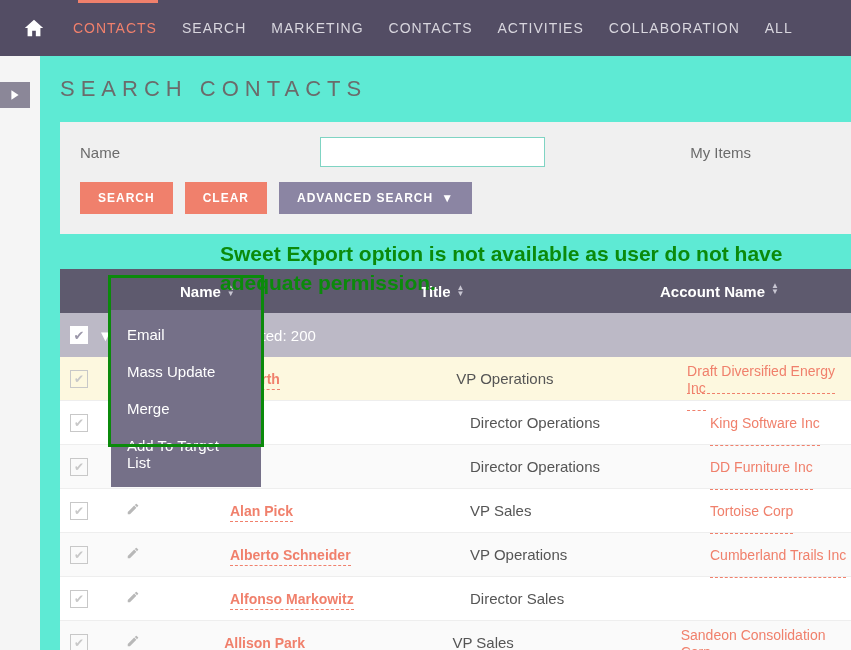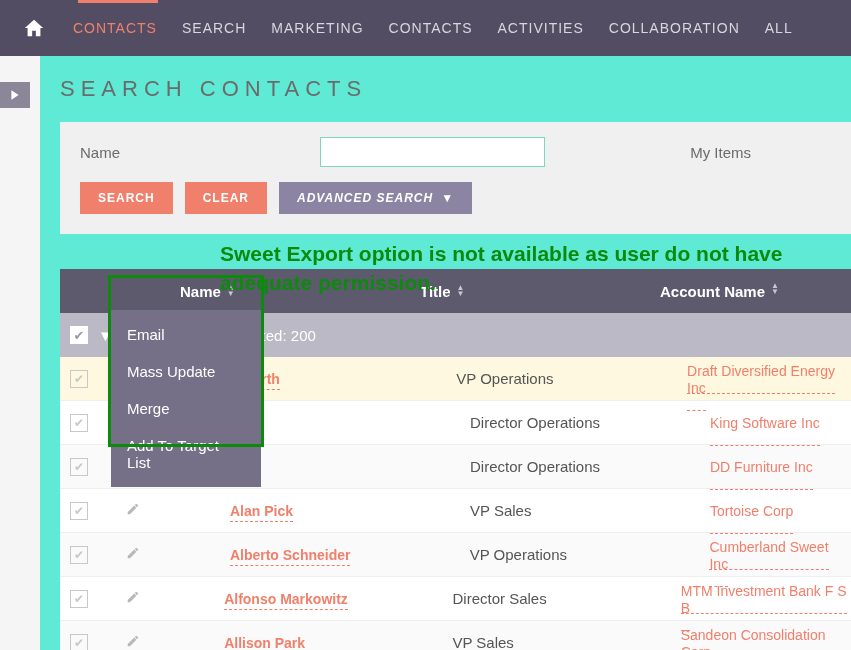--- a/index.html
+++ b/index.html
@@ -19,21 +19,21 @@
 
   .filter-box { background: #f0f0f0; padding: 15px 20px 20px 20px; margin-right: 0; }
   .filter-row1 { display: flex; align-items: center; gap: 200px; margin-bottom: 15px; }
   .filter-label { color: #6b6b6b; font-size: 15px; }
   .filter-input { width: 225px; height: 30px; border: 1px solid #7fd4c3; background: #fff; padding: 0 8px; }
   .my-items { position: absolute; right: 100px; color: #6b6b6b; font-size: 15px; }
   .filter-row2 { display: flex; align-items: center; gap: 12px; }
   .btn { border: none; padding: 9px 18px; font-size: 12px; font-weight: 600; letter-spacing: 1px; color: #fff; cursor: pointer; }
   .btn-search { background: #f0806c; }
   .btn-clear  { background: #f0806c; }
-  .btn-advanced { background: #8b85a3; display: flex; align-items: center; gap: 8px; font-style: italic; }
+  .btn-advanced { background: #8b85a3; display: flex; align-items: center; gap: 8px; }
 
   .annotation { position: absolute; left: 180px; top: 183px; color: #0b8a0b; font-size: 21px; font-weight: 700; font-family: Liberation Sans, sans-serif; line-height: 1.4; max-width: 660px; z-index: 5; pointer-events: none; }
 
   .table-wrap { margin-top: 35px; }
   .thead { background: #5e5a6e; height: 44px; display: flex; align-items: center; color: #fff; font-size: 15px; font-weight: 600; }
   .col-pad { width: 120px; }
   .col-name { width: 240px; display:flex; align-items:center; gap:6px;}
   .col-title { width: 240px; display:flex; align-items:center; gap:6px;}
   .col-acct { display:flex; align-items:flex-start; gap:6px;}
   .sort-icons { display:inline-flex; flex-direction:column; line-height:6px; font-size:8px; color:#c8c6d2;}
@@ -187,32 +187,31 @@
         </div>
         <div class="row">
           <div class="first-gap">
             <span class="chk2">✔</span>
             <span class="edit"><svg width="14" height="14" viewBox="0 0 24 24" fill="#b8b8b8">
                 <path d="M3 17.25V21h3.75L17.81 9.94l-3.75-3.75L3 17.25zM20.71 7.04a1 1 0 0 0 0-1.41l-2.34-2.34a1 1 0 0 0-1.41 0l-1.83 1.83 3.75 3.75 1.83-1.83z"></path>
               </svg></span>
           </div>
           <div class="ccol-name"><a>Alberto Schneider</a></div>
           <div class="ccol-title">VP Operations</div>
-          <div class="ccol-acct"><a>Cumberland Sweet Inc</a></div>
+          <div class="ccol-acct"><a>Cumberland Trails Inc</a></div>
         </div>
         <div class="row">
           <div class="first-gap">
             <span class="chk2">✔</span>
             <span class="edit"><svg width="14" height="14" viewBox="0 0 24 24" fill="#b8b8b8">
                 <path d="M3 17.25V21h3.75L17.81 9.94l-3.75-3.75L3 17.25zM20.71 7.04a1 1 0 0 0 0-1.41l-2.34-2.34a1 1 0 0 0-1.41 0l-1.83 1.83 3.75 3.75 1.83-1.83z"></path>
               </svg></span>
           </div>
           <div class="ccol-name"><a>Alfonso Markowitz</a></div>
           <div class="ccol-title">Director Sales</div>
-          <div class="ccol-acct"><a>MTM Investment Bank F S B</a></div>
         </div>
         <div class="row">
           <div class="first-gap">
             <span class="chk2">✔</span>
             <span class="edit"><svg width="14" height="14" viewBox="0 0 24 24" fill="#b8b8b8">
                 <path d="M3 17.25V21h3.75L17.81 9.94l-3.75-3.75L3 17.25zM20.71 7.04a1 1 0 0 0 0-1.41l-2.34-2.34a1 1 0 0 0-1.41 0l-1.83 1.83 3.75 3.75 1.83-1.83z"></path>
               </svg></span>
           </div>
           <div class="ccol-name"><a>Allison Park</a></div>
           <div class="ccol-title">VP Sales</div>

